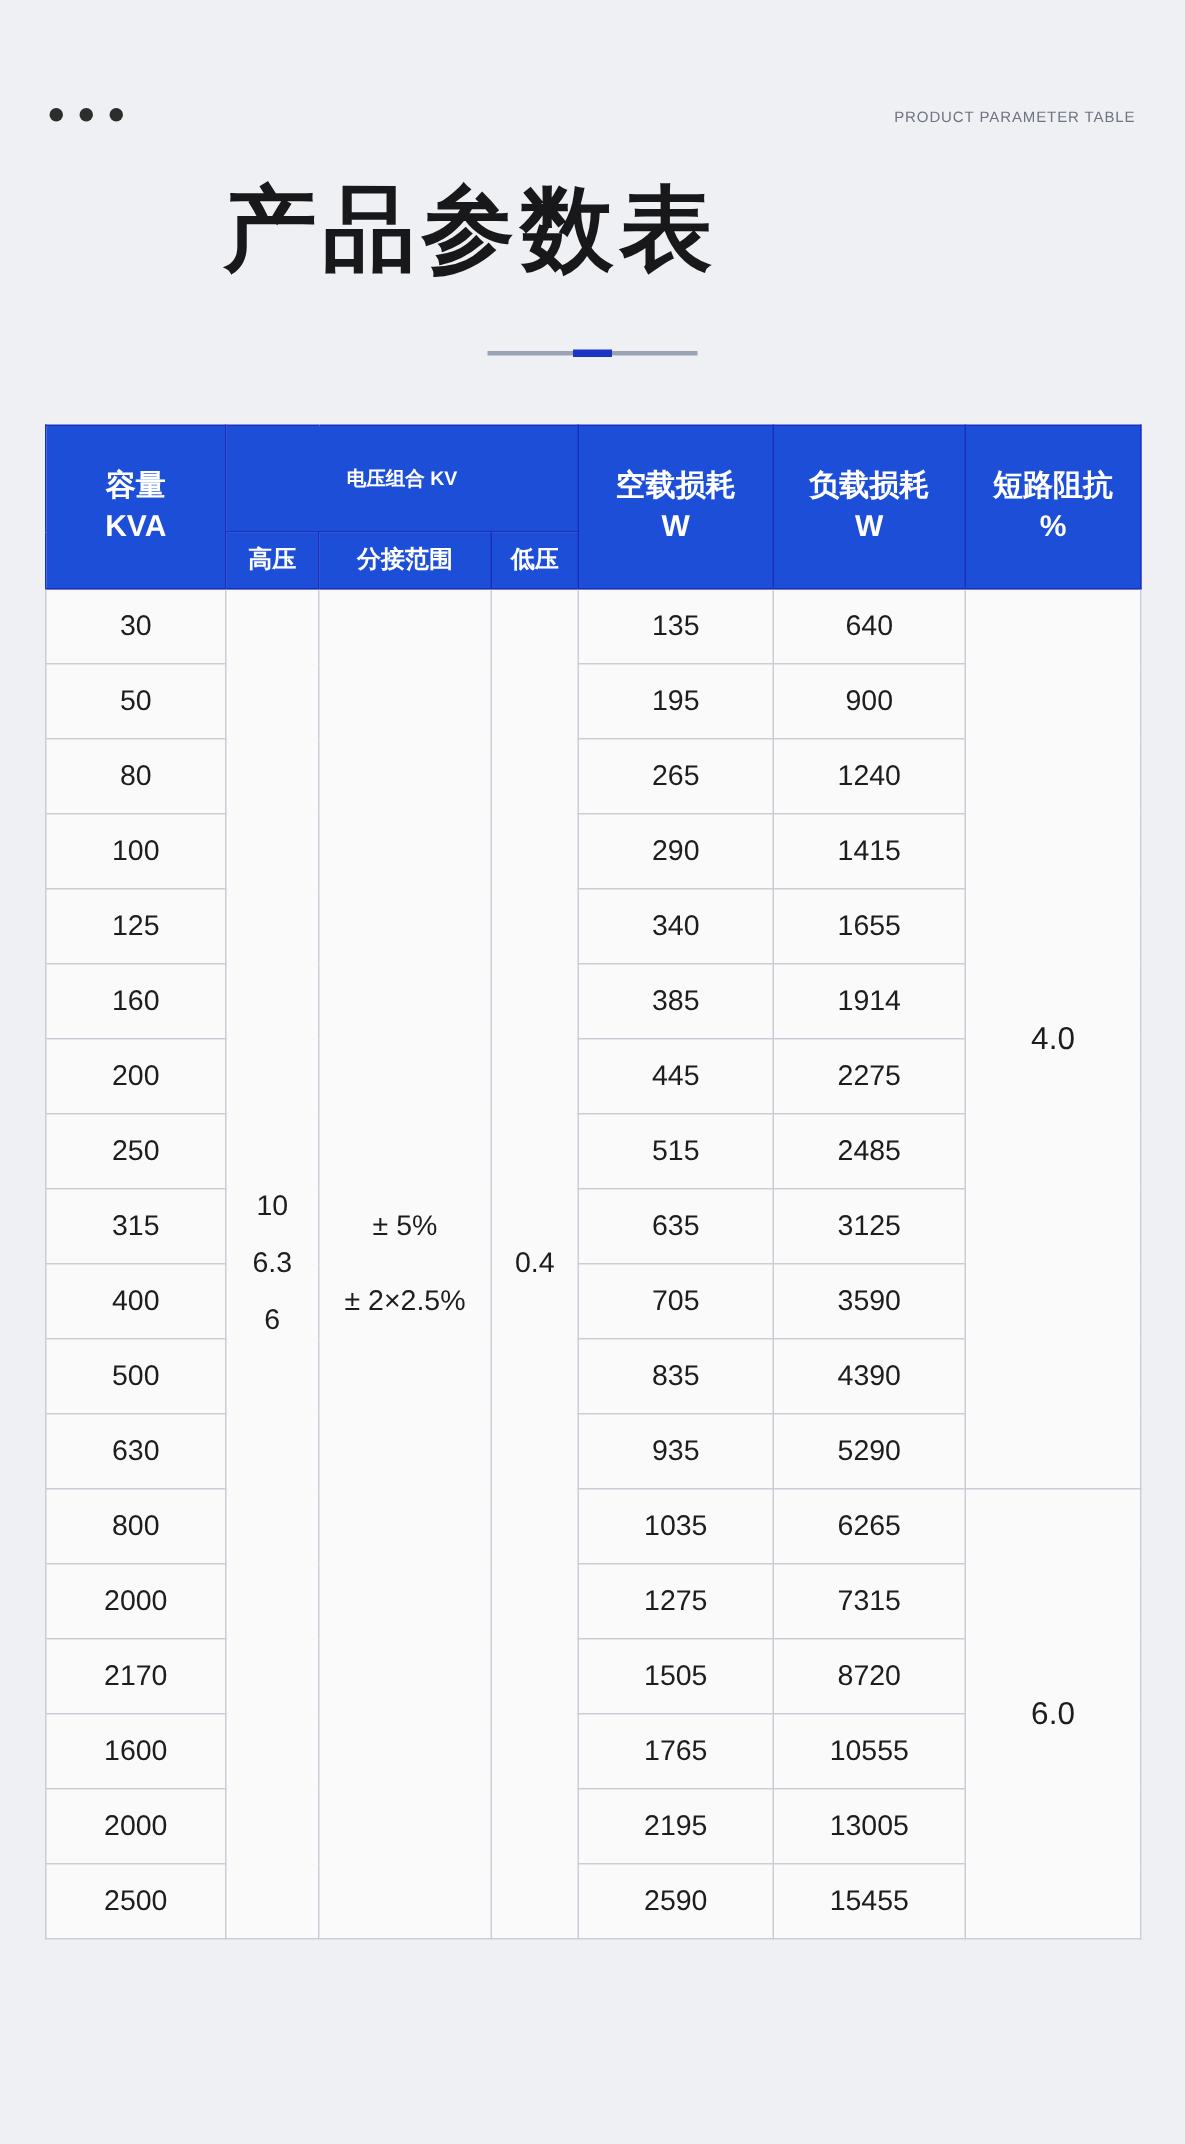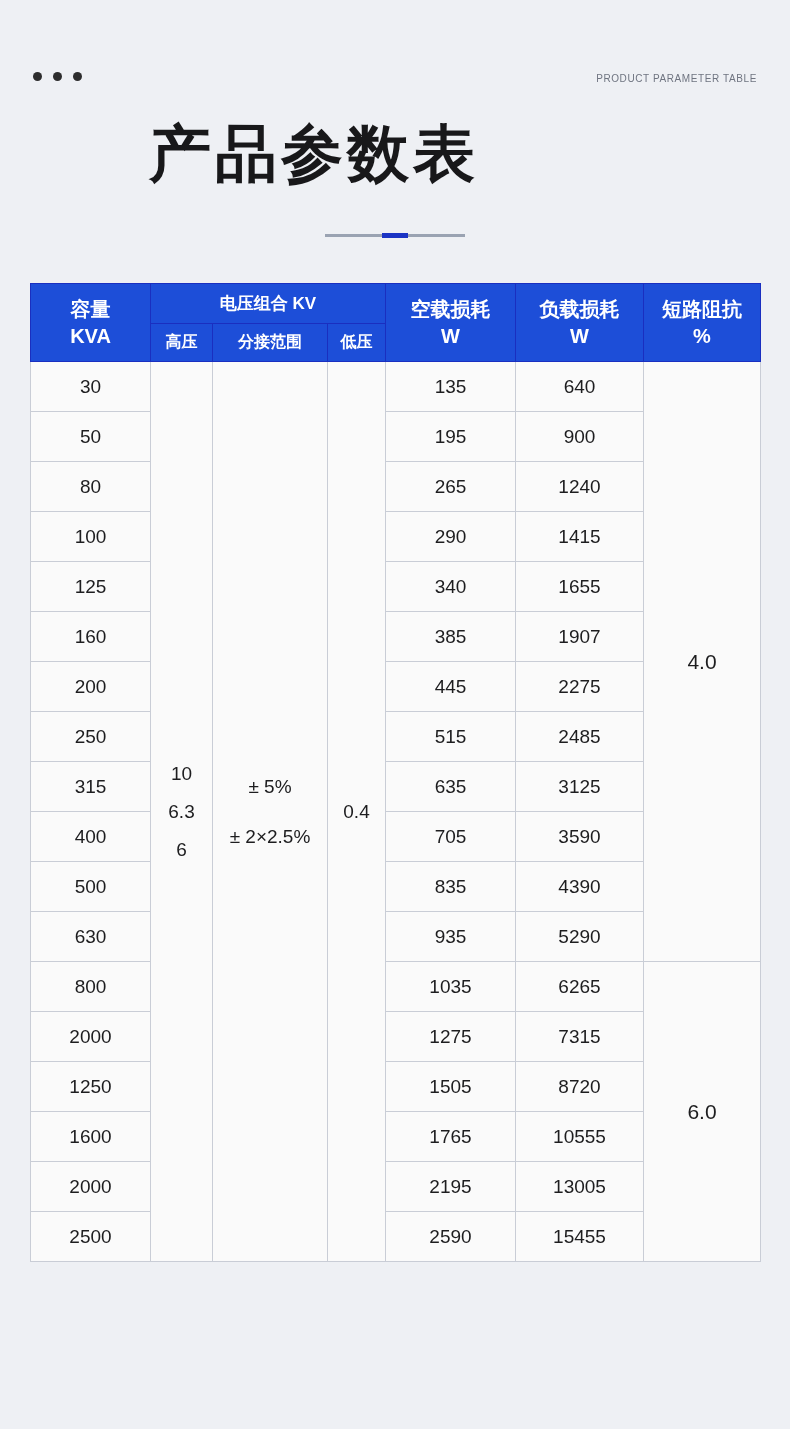--- a/index.html
+++ b/index.html
@@ -111,22 +111,22 @@
     font-size: 20px;
     line-height: 1.35;
     padding: 8px 2px;
   }
   thead th.sub {
     font-size: 16px;
     padding: 8px 2px;
     text-align: center;
   }
   thead th.group {
-    font-size: 17px;
-    padding: 8px 2px;
+    font-size: 13px;
+    padding: 26px 2px;
   }
   tbody td {
     font-size: 19px;
     height: 50px;
     background: #fafafa;
   }
   tbody td.span {
     font-size: 19px;
     line-height: 2.0;
   }
@@ -224,21 +224,21 @@
             <td>1415</td>
           </tr>
           <tr>
             <td>125</td>
             <td>340</td>
             <td>1655</td>
           </tr>
           <tr>
             <td>160</td>
             <td>385</td>
-            <td>1907</td>
+            <td>1914</td>
           </tr>
           <tr>
             <td>200</td>
             <td>445</td>
             <td>2275</td>
           </tr>
           <tr>
             <td>250</td>
             <td>515</td>
             <td>2485</td>
@@ -268,21 +268,21 @@
             <td>1035</td>
             <td>6265</td>
             <td class="imp" rowspan="6">6.0</td>
           </tr>
           <tr>
             <td>2000</td>
             <td>1275</td>
             <td>7315</td>
           </tr>
           <tr>
-            <td>1250</td>
+            <td>2170</td>
             <td>1505</td>
             <td>8720</td>
           </tr>
           <tr>
             <td>1600</td>
             <td>1765</td>
             <td>10555</td>
           </tr>
           <tr>
             <td>2000</td>

